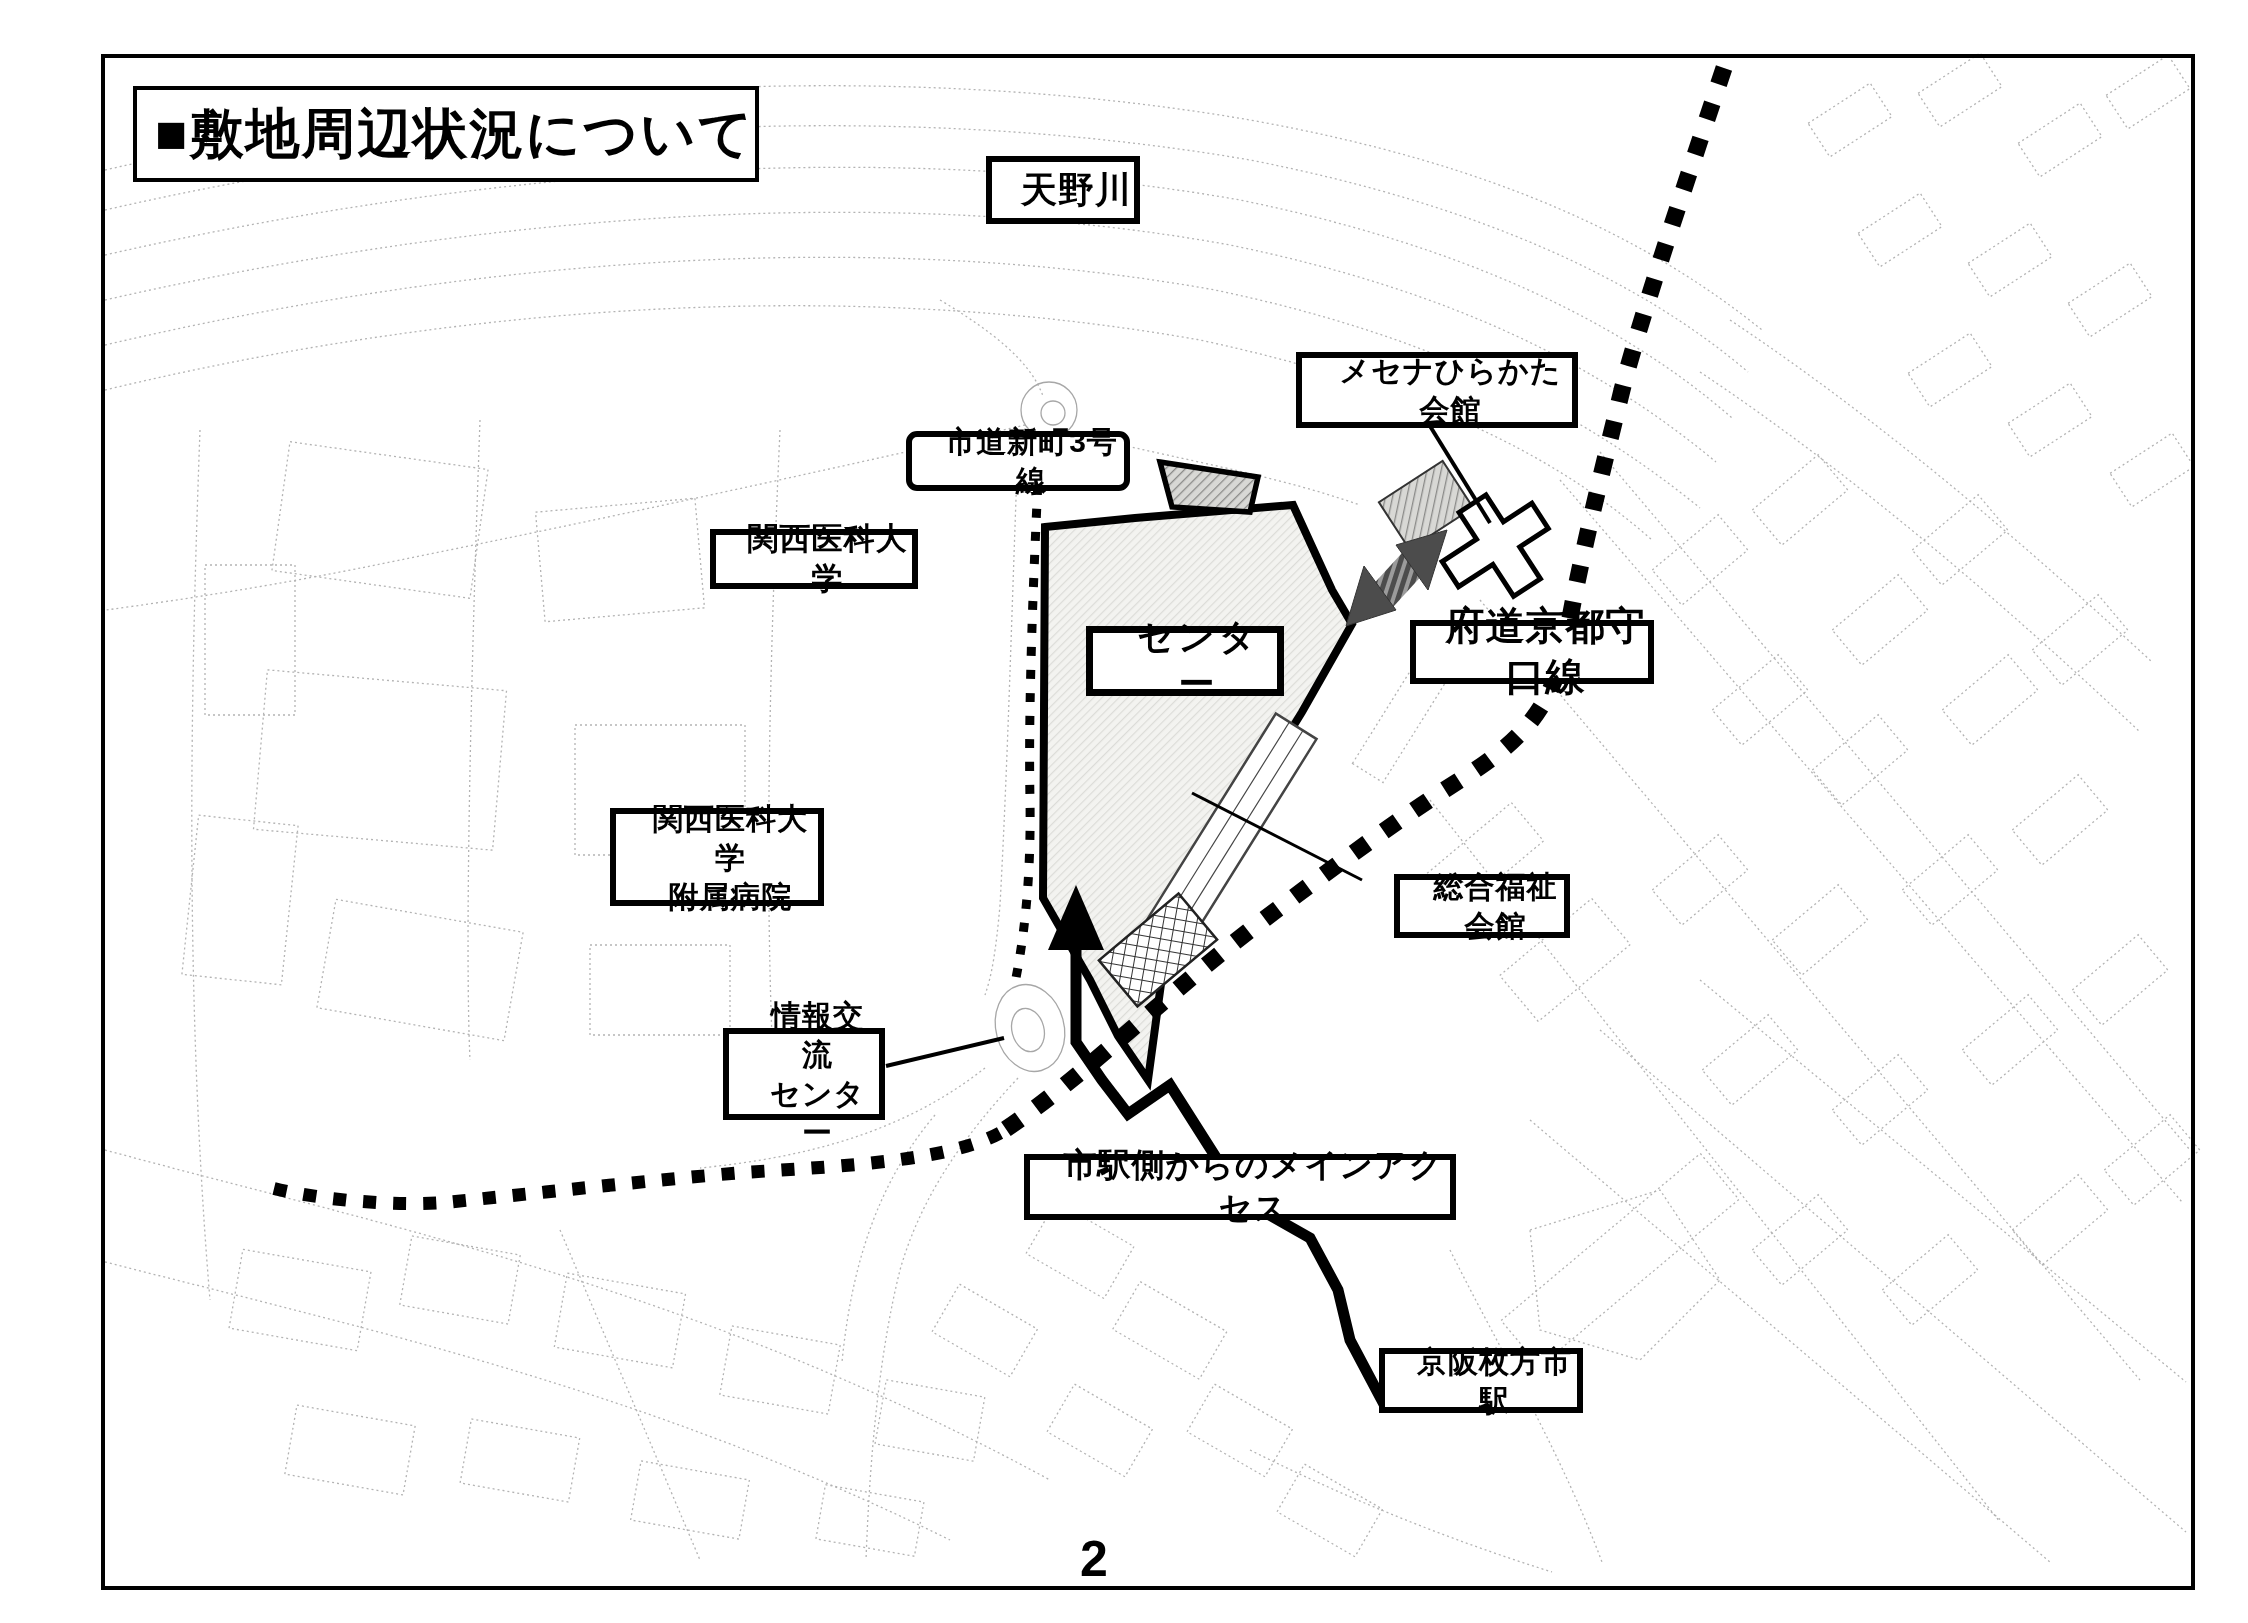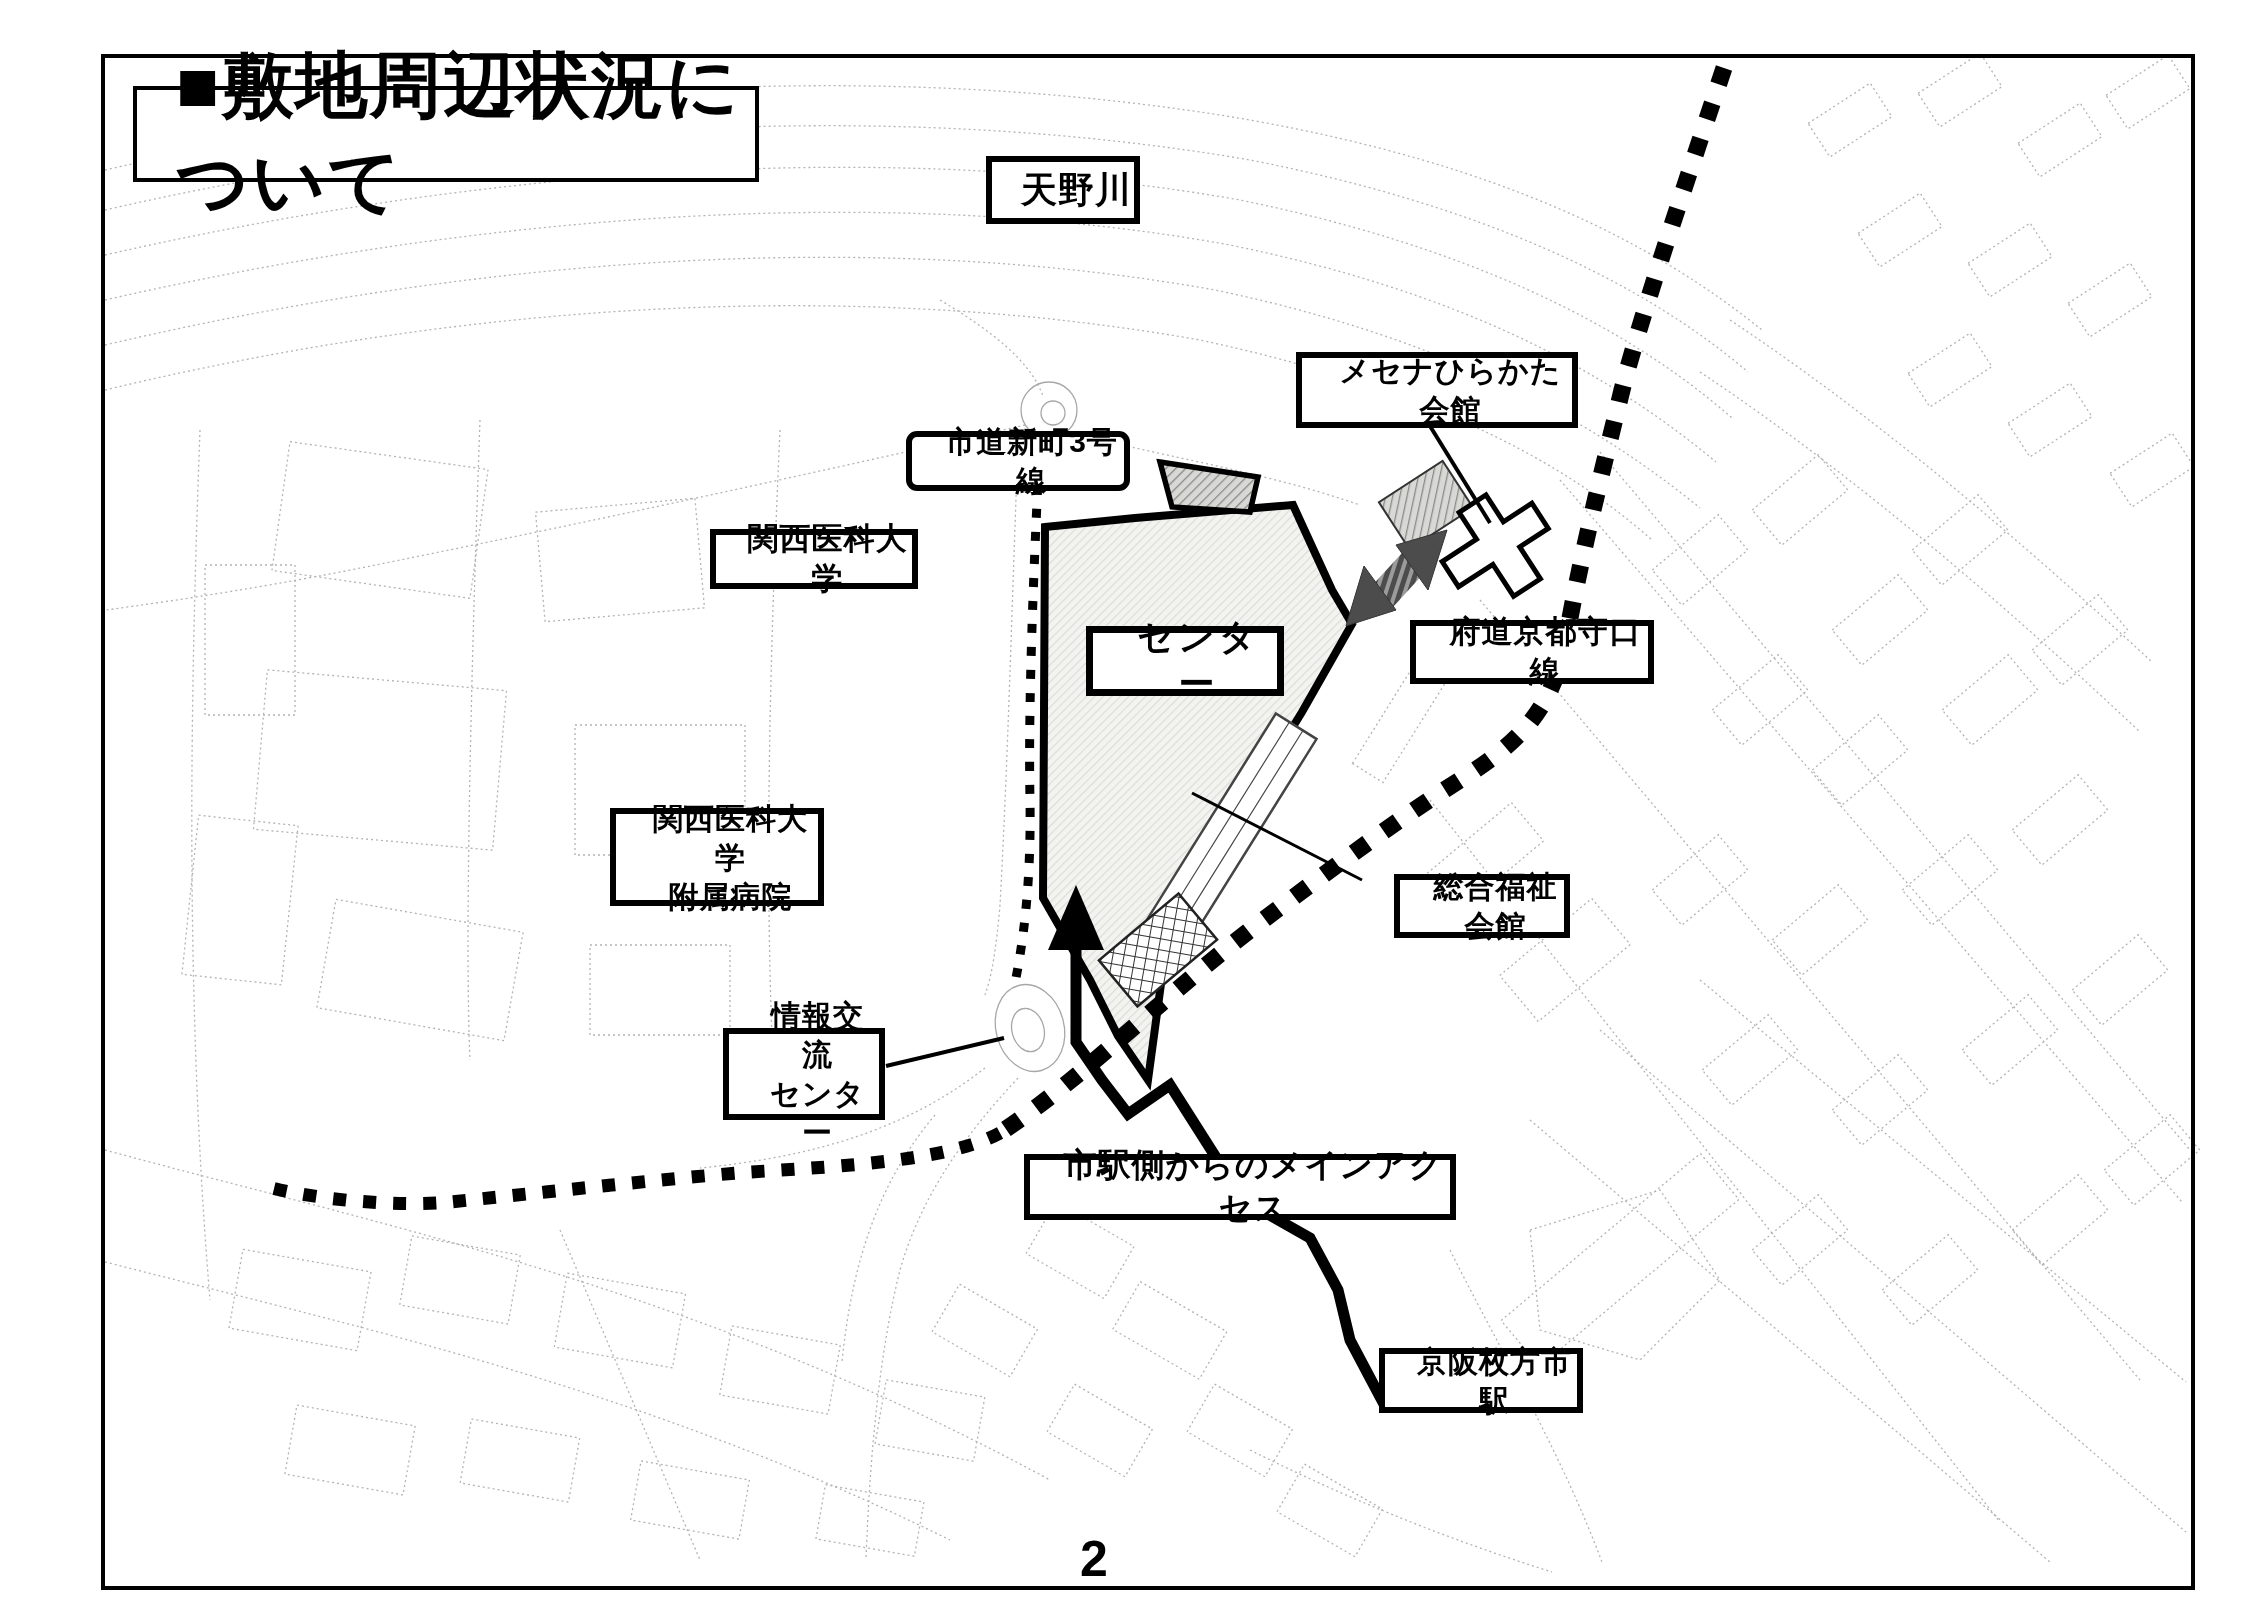--- a/index.html
+++ b/index.html
@@ -9,29 +9,29 @@
   }
   #basemap{position:absolute;left:0;top:0;}
   .lbl{
     position:absolute;background:#fff;border:6px solid #000;box-sizing:border-box;
     display:flex;align-items:center;justify-content:center;text-align:center;
     font-weight:bold;white-space:pre-line;line-height:1.3;letter-spacing:1px;padding-left:27px;
   }
   #title-box{
     position:absolute;left:133px;top:86px;width:626px;height:96px;
     background:#fff;border:4px solid #000;box-sizing:border-box;
-    display:flex;align-items:center;padding-left:39px;
-    font-size:72px;font-weight:bold;letter-spacing:2px;
+    display:flex;align-items:center;padding-left:18px;
+    font-size:54px;font-weight:bold;letter-spacing:2px;
   }
   #lbl-amanogawa{left:986px;top:156px;width:154px;height:68px;font-size:36px;}
   #lbl-mecenat{left:1296px;top:352px;width:282px;height:76px;font-size:30px;}
   #lbl-shinmachi{left:906px;top:431px;width:224px;height:60px;font-size:30px;border-radius:11px;}
   #lbl-kansai-univ{left:710px;top:529px;width:208px;height:60px;font-size:31px;}
   #lbl-keikaku{left:1086px;top:626px;width:198px;height:70px;font-size:36px;border-width:7px;letter-spacing:4px;}
-  #lbl-fudo{left:1410px;top:620px;width:244px;height:64px;font-size:31px;}
+  #lbl-fudo{left:1410px;top:620px;width:244px;height:64px;font-size:39px;}
   #lbl-hospital{left:610px;top:808px;width:214px;height:98px;font-size:30px;}
   #lbl-fukushi{left:1348px;top:874px;width:176px;height:64px;font-size:30px;margin-left:46px;}
   #lbl-joho{left:723px;top:1028px;width:162px;height:92px;font-size:30px;}
   #lbl-access{left:1024px;top:1154px;width:432px;height:66px;font-size:33px;}
   #lbl-station{left:1379px;top:1348px;width:204px;height:65px;font-size:30px;}
   #page-number{
     position:absolute;left:1062px;top:1530px;width:64px;height:62px;
     font-size:50px;font-weight:bold;text-align:center;
   }
 </style>

